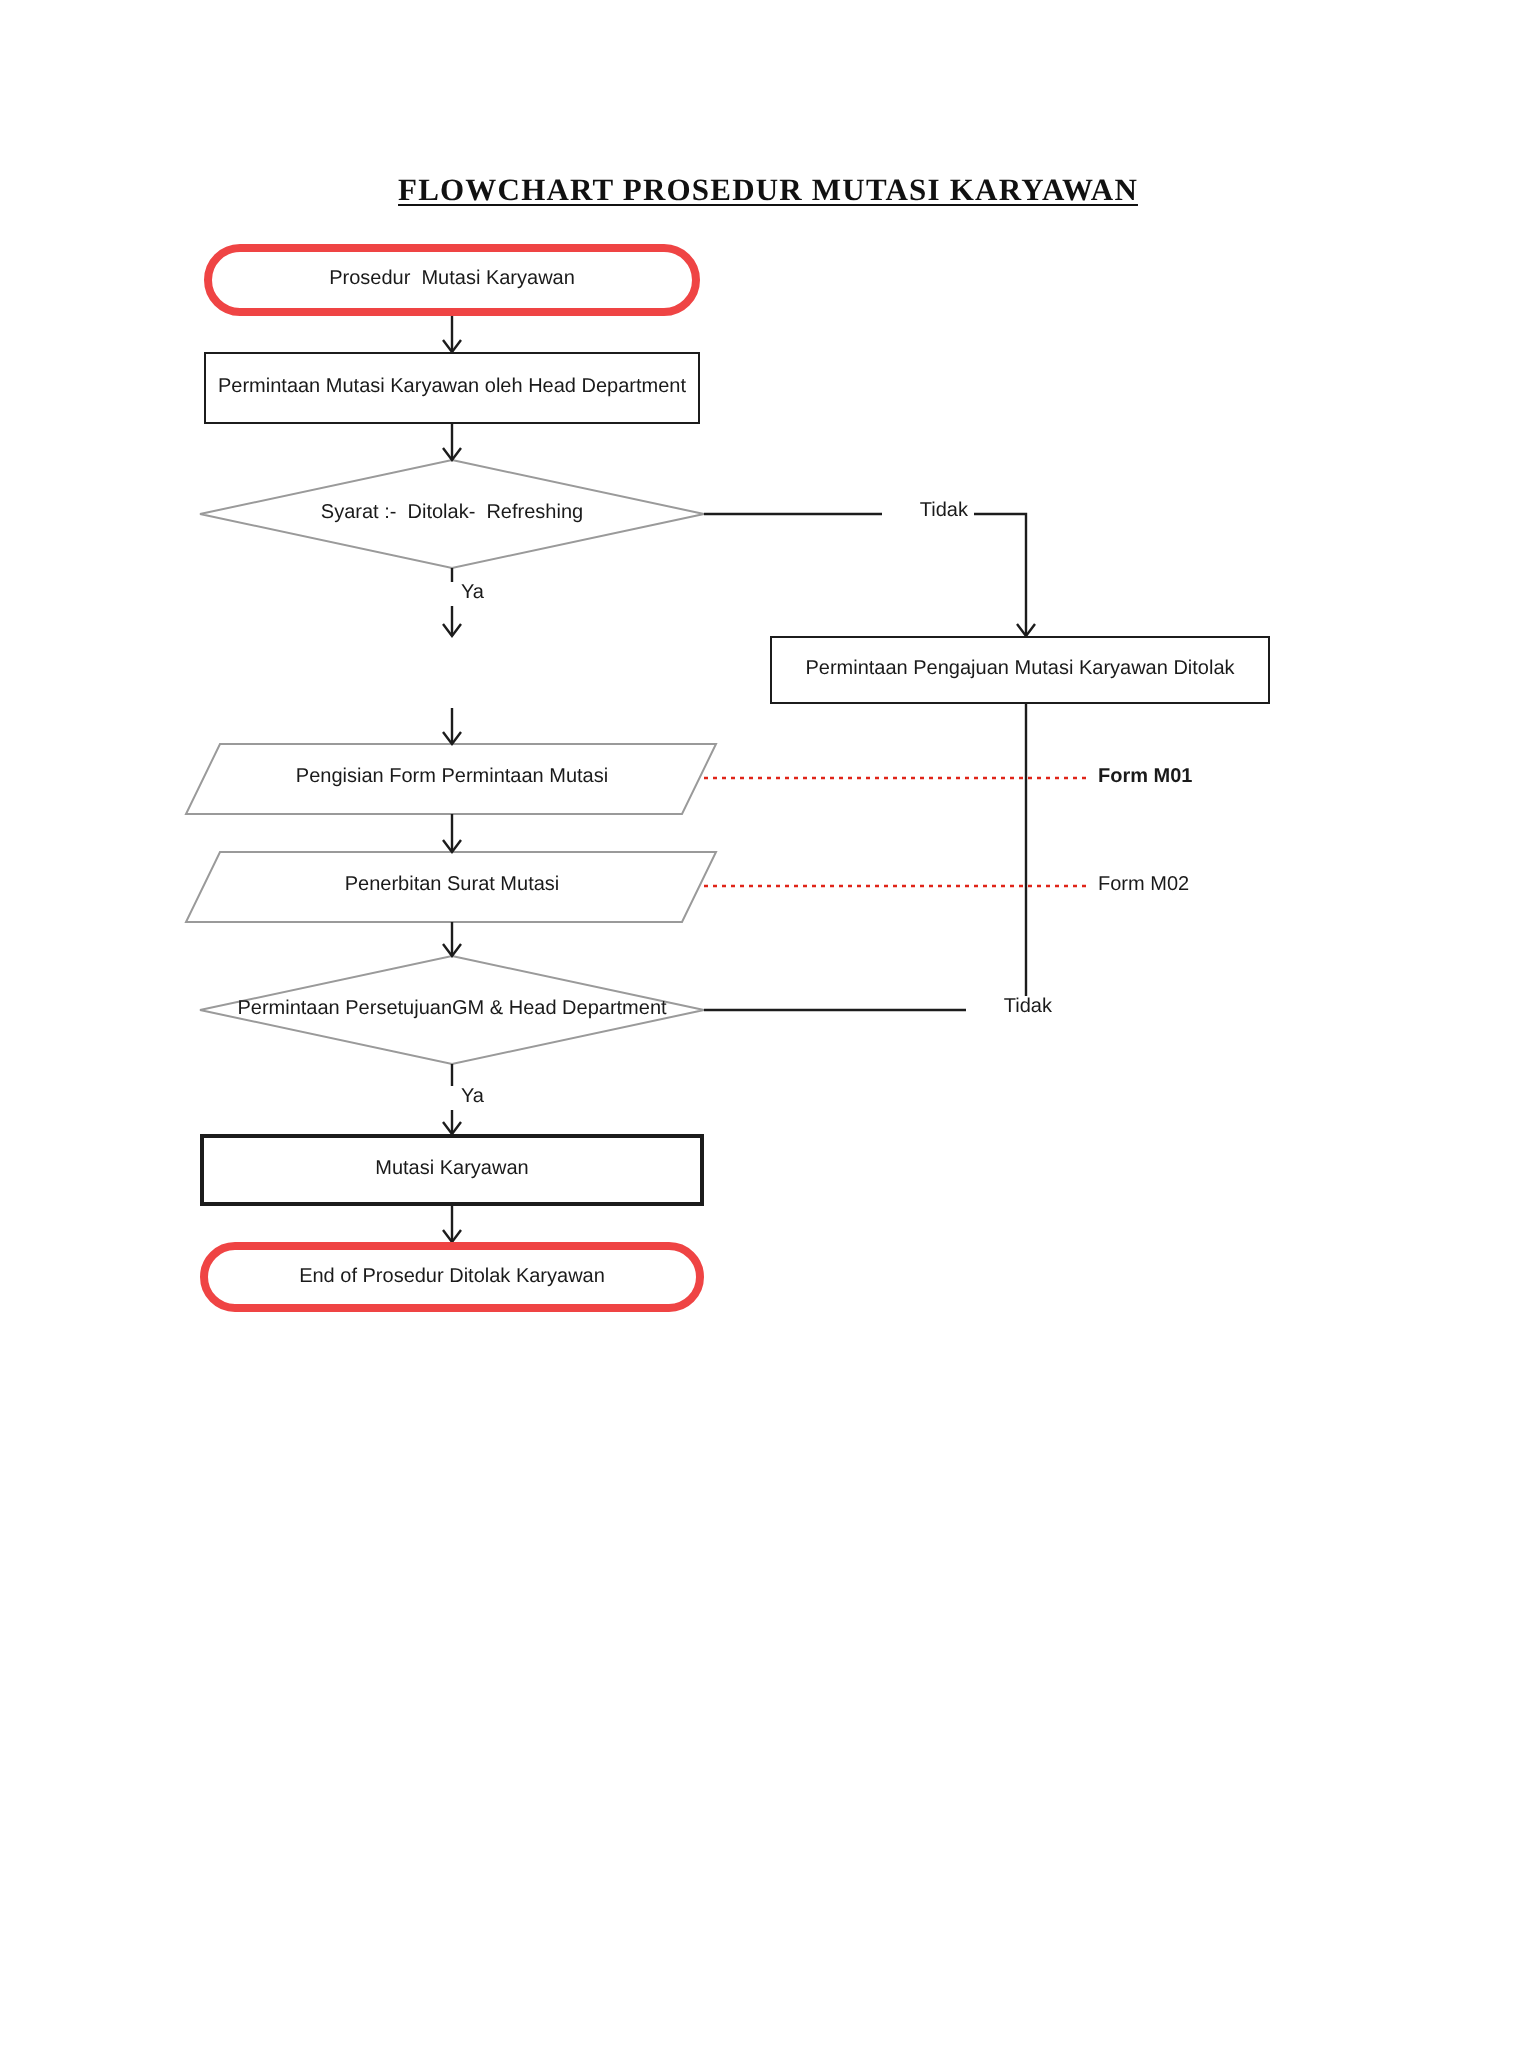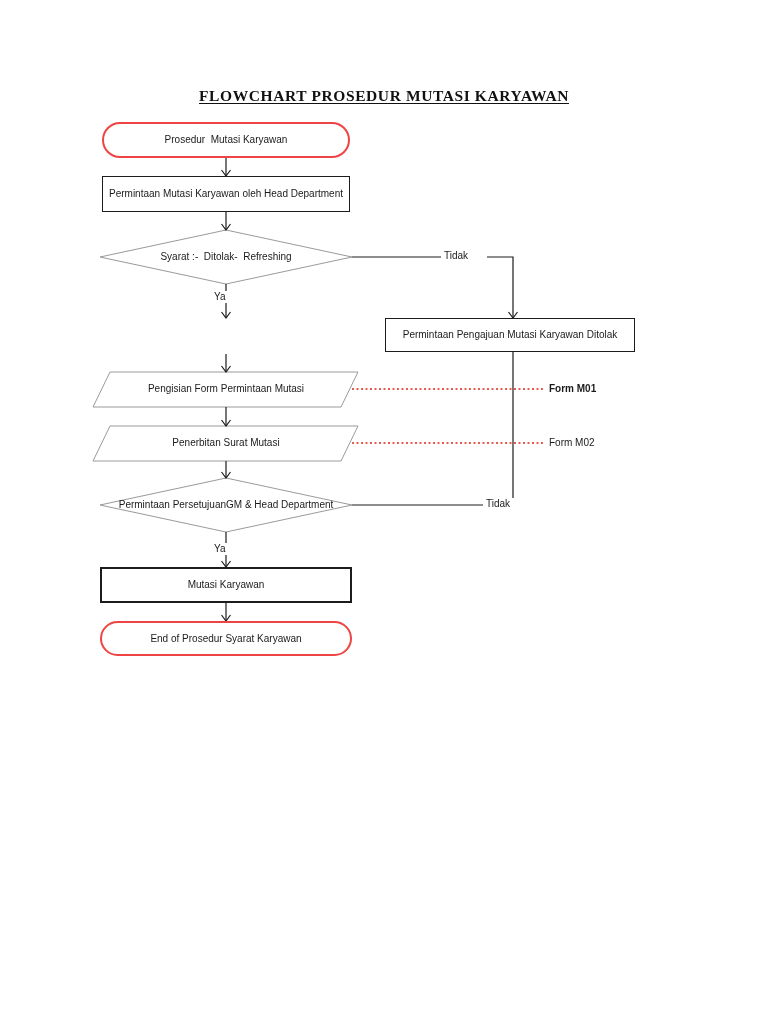--- a/index.html
+++ b/index.html
@@ -46,34 +46,34 @@
     display: flex;
     align-items: center;
     justify-content: center;
     box-sizing: border-box;
     font-size: 10px;
     line-height: 12px;
     text-align: center;
   }
   .nlabel { white-space: pre; }
   .terminator {
-    border: 2px solid #ef4444;
+    border: 4px solid #ef4444;
     border-radius: 18px;
   }
   .process {
     border: 1.5px solid #1c1c1c;
   }
   .process-thick {
     border: 2px solid #1c1c1c;
   }
   .floating-label {
     position: absolute;
     font-size: 10px;
     line-height: 12px;
-    text-align: left;
+    text-align: right;
     white-space: pre;
   }
   .shape-text {
     position: absolute;
     font-size: 10px;
     line-height: 12.5px;
     text-align: center;
     display: flex;
     flex-direction: row;
     align-items: center;
@@ -170,16 +170,16 @@
 
   <div class="floating-label on-wire" style="left:483px; top:498px; width:40px;">Tidak</div>
 
   <div class="floating-label on-wire" style="left:211px; top:543px; width:28px;">Ya</div>
 
   <div class="node process-thick" style="left:100px; top:567px; width:252px; height:36px;">
     <span class="nlabel">Mutasi Karyawan</span>
   </div>
 
   <div class="node terminator" style="left:100px; top:621px; width:252px; height:35px;">
-    <span class="nlabel">End of Prosedur Syarat Karyawan</span>
+    <span class="nlabel">End of Prosedur Ditolak Karyawan</span>
   </div>
 
 </div>
 
 </body></html>

